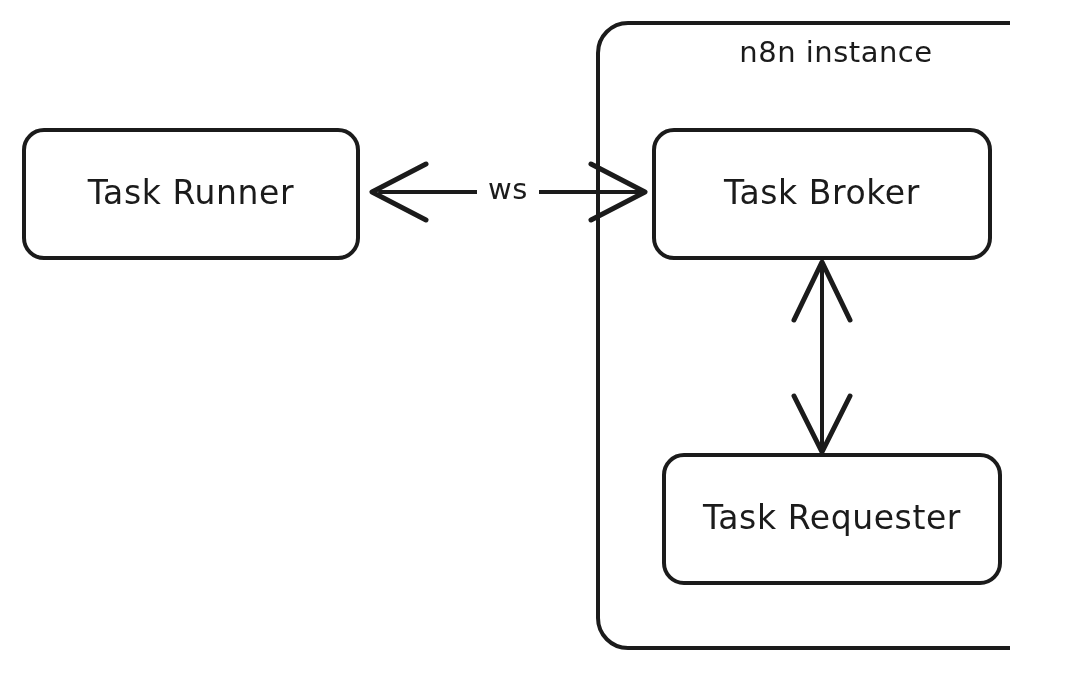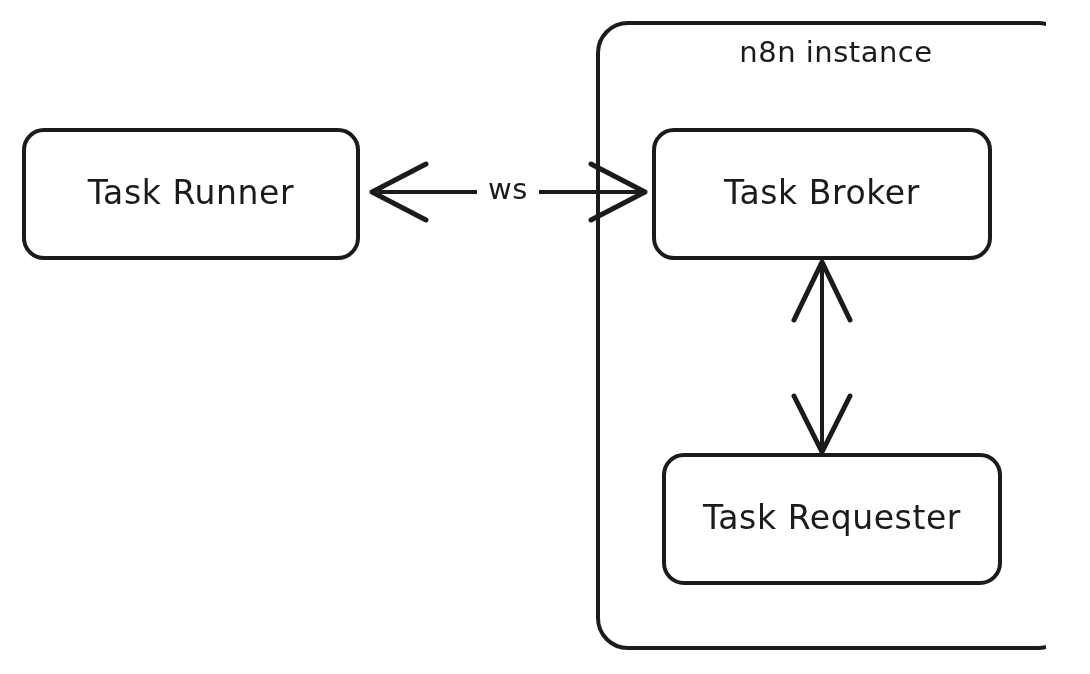--- a/index.html
+++ b/index.html
@@ -7,21 +7,20 @@
     padding: 0;
     background: #ffffff;
   }
   #canvas {
     position: relative;
     width: 1010px;
     height: 674px;
     background: #ffffff;
     overflow: hidden;
     font-family: "DejaVu Sans", sans-serif;
-    padding-left: 36px;
   }
   svg.diagram {
     position: absolute;
     top: 0;
     left: 0;
     width: 1090px;
     height: 674px;
     display: block;
   }
   text.node-label {

